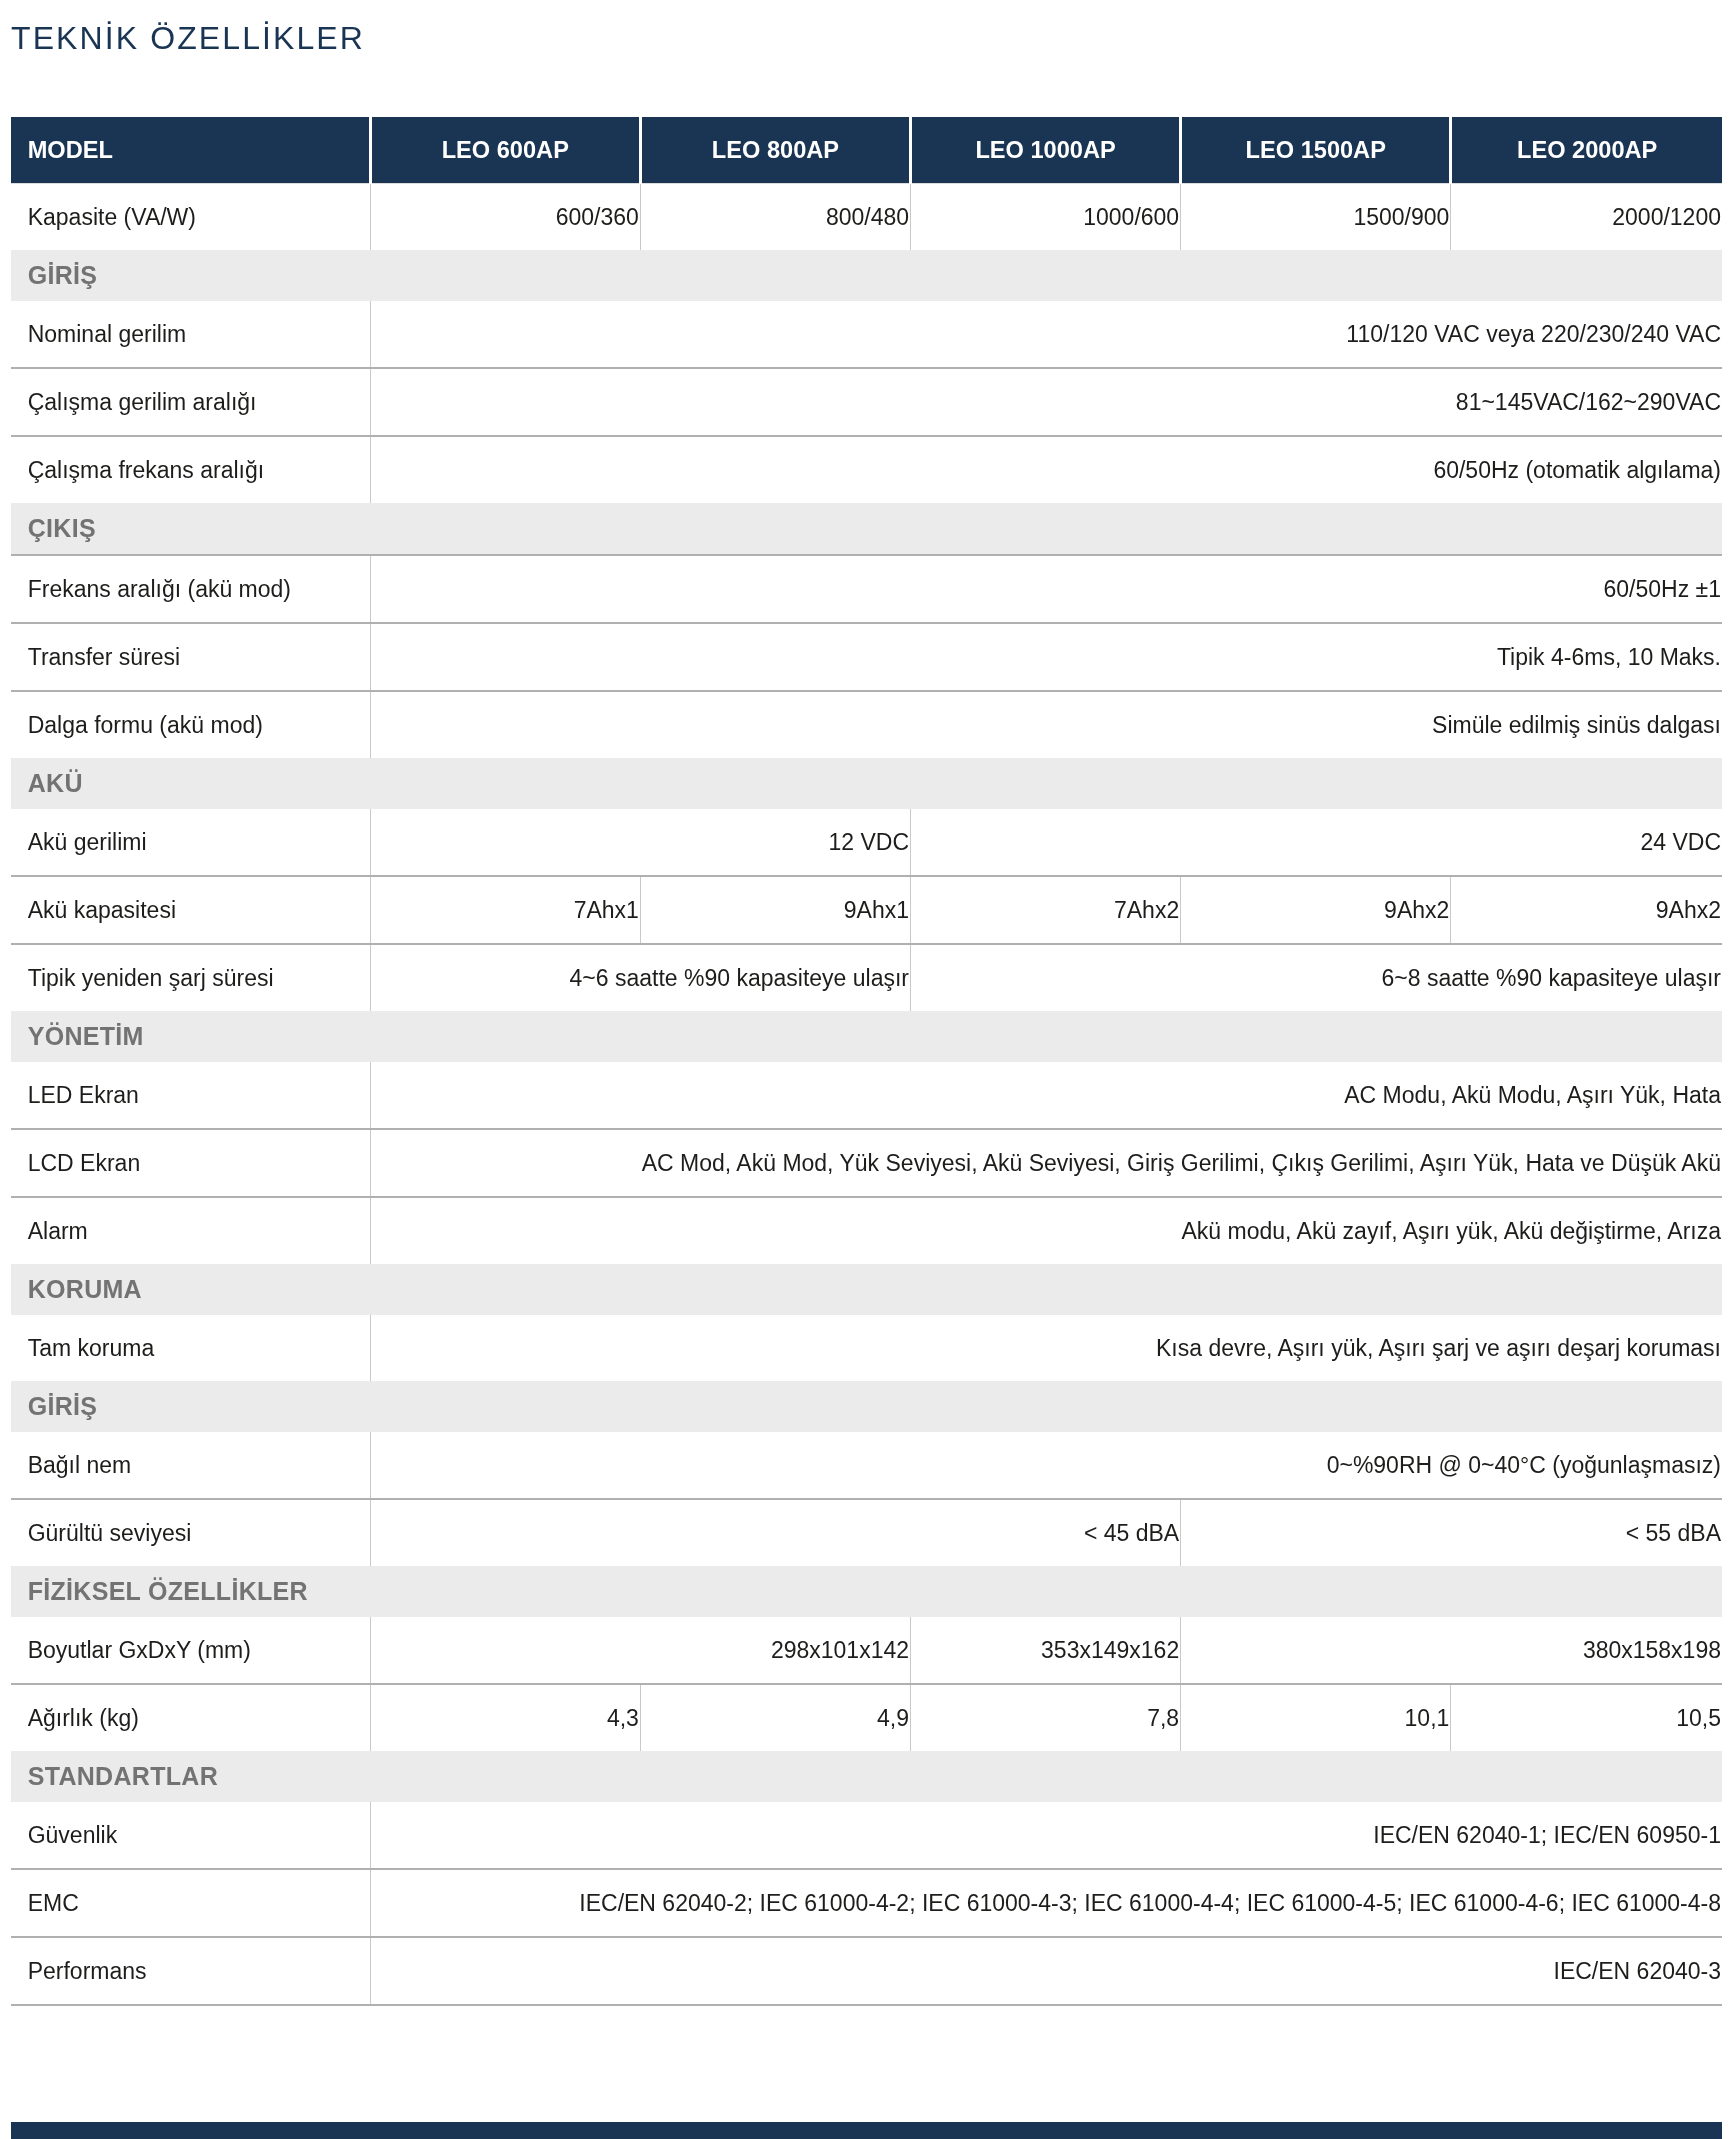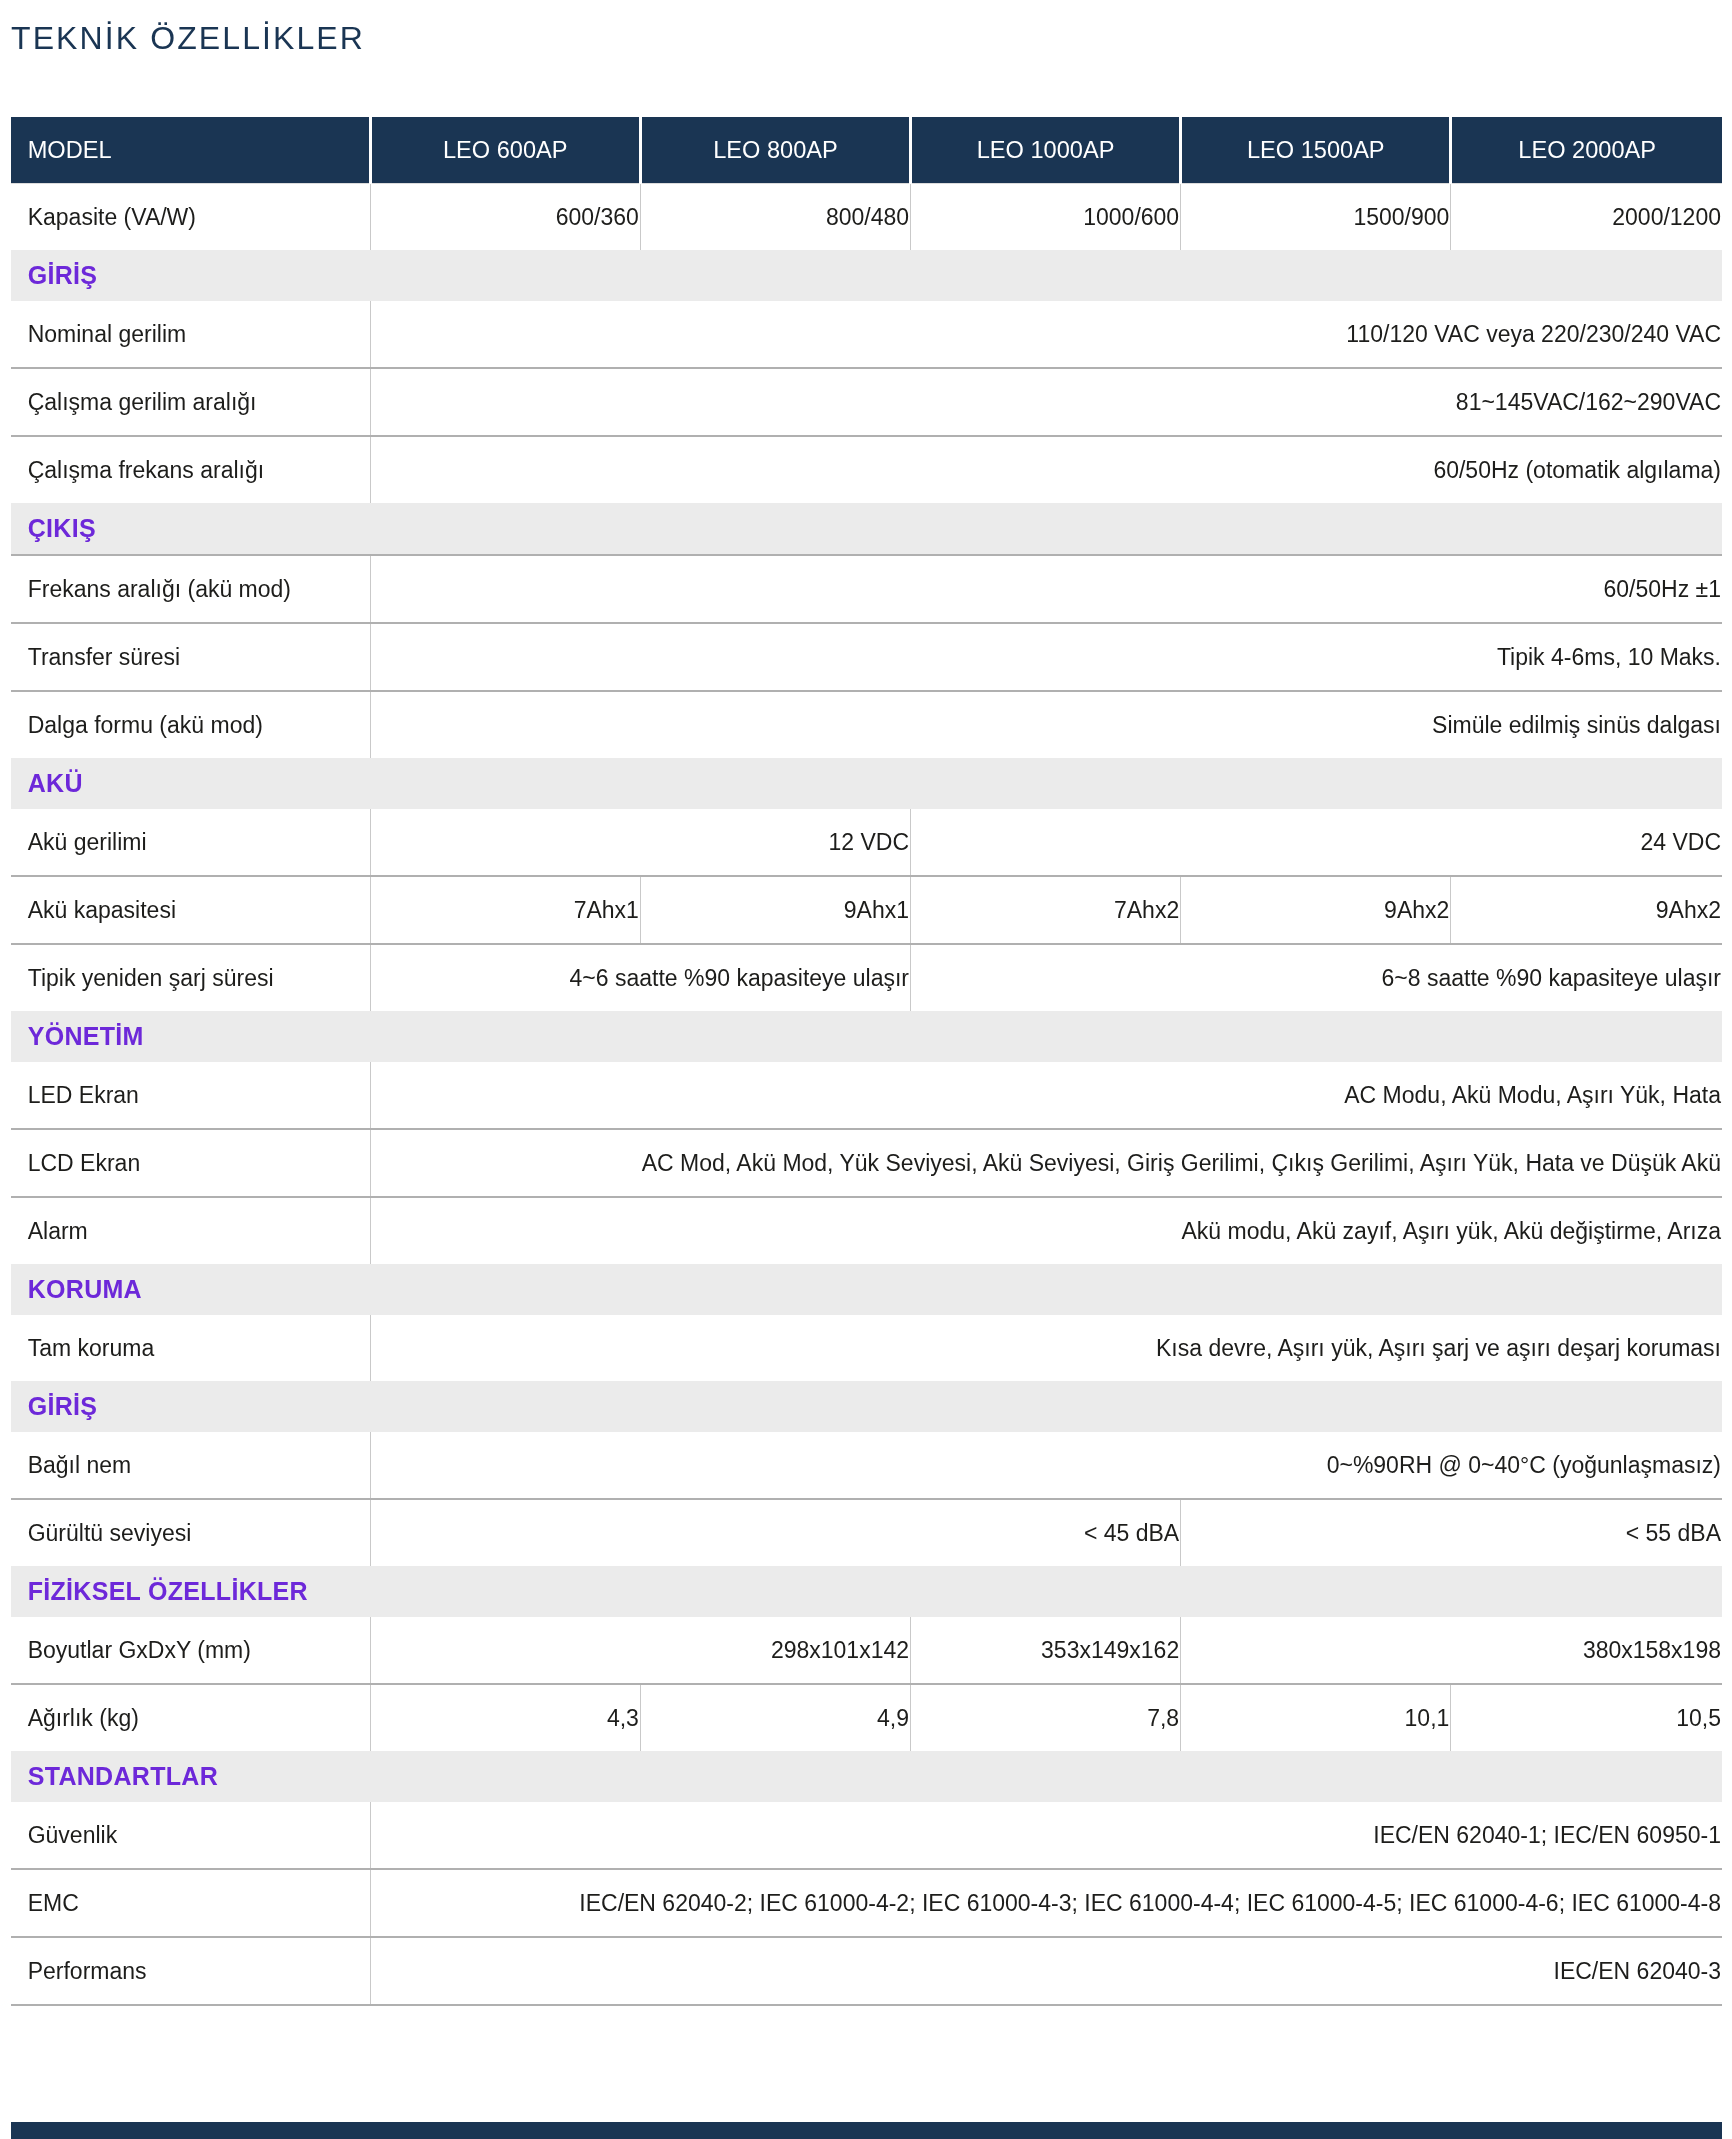--- a/index.html
+++ b/index.html
@@ -1,28 +1,28 @@
 <!DOCTYPE html>
 <html style="font-size:11px"><head>
 <meta charset="utf-8">
 <style>
   html,body{margin:0;padding:0;background:#ffffff;}
   body{font-family:"Liberation Sans","DejaVu Sans",sans-serif;color:#1d1d1b;}
   .page{position:relative;width:1733px;height:2140px;background:#fff;overflow:hidden;}
   .title{margin:0;padding:21px 11px 0 11px;font-size:32px;line-height:1.1;
          font-weight:300;letter-spacing:2.1px;color:#1a3553;}
   table.spec{border-collapse:collapse;table-layout:fixed;width:1711px;margin:61px 11px 0 11px;}
-  th{background:#1a3553;color:#ffffff;font-size:23.6px;font-weight:normal;height:64px;vertical-align:middle;}
+  th{background:#1a3553;color:#ffffff;font-size:23.6px;font-weight:bold;height:64px;vertical-align:middle;}
   th.model{text-align:left;padding-left:16.7px;}
   th.mcol{text-align:center;border-left:3.5px solid #ffffff;}
   td{vertical-align:middle;font-size:23px;}
   td.lbl{text-align:left;padding-left:16.7px;height:64px;}
   td.val{text-align:right;border-left:1.4px solid #c9c9c9;}
   tr.cap td{border-top:1.4px solid #dcdcdc;}
-  td.band{background:#ebebeb;height:49px;color:#6d28d9;font-weight:bold;font-size:25px;
+  td.band{background:#ebebeb;height:49px;color:#737373;font-weight:bold;font-size:25px;
           padding-left:16.7px;text-align:left;letter-spacing:0.3px;}
   tr.sep td{border-top:2.1px solid #b0b0b0;}
   tr.last td{border-bottom:2.8px solid #b0b0b0;}
   .footer-bar{position:absolute;left:11px;right:11px;bottom:0;height:18px;background:#1a3553;}
 </style>
 </head>
 <body>
 
 <div class="page">
 

